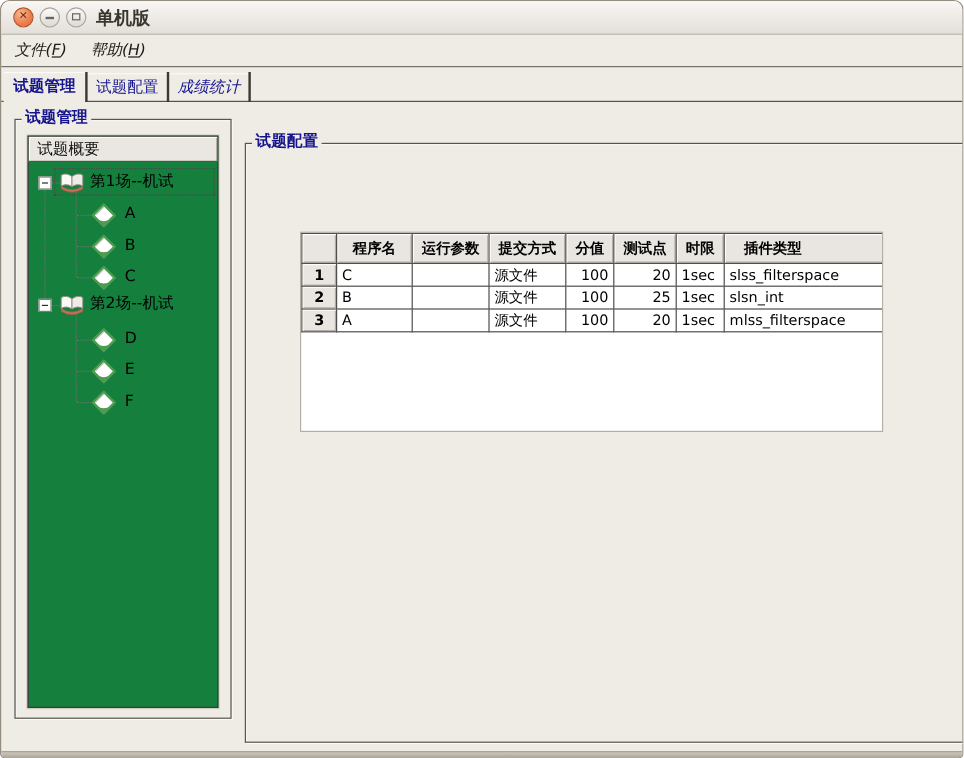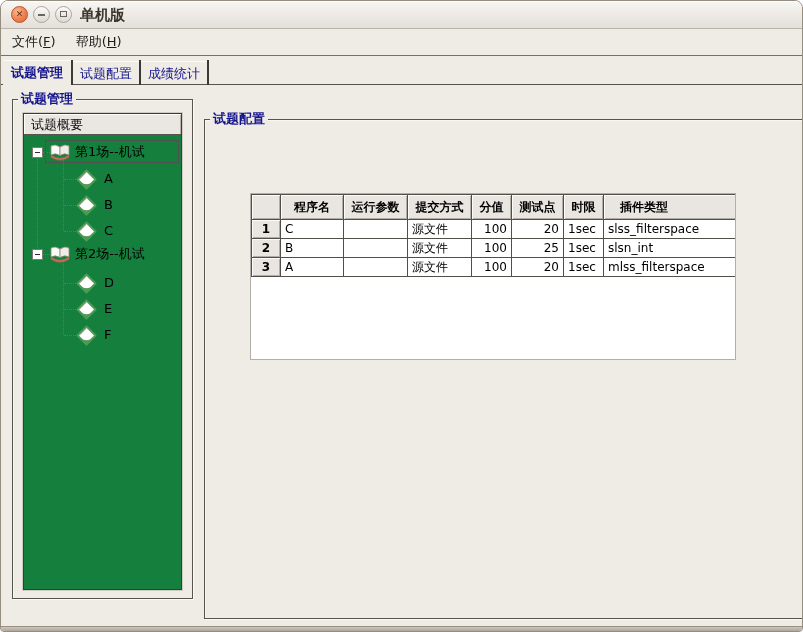--- a/index.html
+++ b/index.html
@@ -33,21 +33,21 @@
   .winbtn.maxb { left:54px; }
   .minglyph { display:block; width:7px; height:2px; background:#6a655e; margin:7px auto 0; }
   .maxglyph { display:block; width:7px; height:6px; border:1.5px solid #6a655e; margin:4px auto 0; background:transparent; }
   .wtitle { position:absolute; left:79px; top:5px; font-size:15px; font-weight:bold; color:#39362f; }
   
   .menubar {
     height:27px; border-bottom:1px solid #757068;
     display:flex; align-items:center; padding-left:6px; gap:10px;
     font-size:13px; color:#1d1c19;
   }
-  .menu-item { padding:2px 5px; cursor:default; }
+  .menu-item { padding:2px 5px; cursor:default;font-style:italic; }
   .u { text-decoration:underline; }
   
   .tabbar { position:relative; height:29px; }
   .tab {
     position:absolute; top:5px; height:23px;
     font-size:13px; color:#14148c; text-align:center; line-height:23px;
     background:#efebe5; border-top:1px solid #fbfaf7;
   }
   .tab.active { top:4px; height:26px; z-index:3; font-weight:bold; }
   .tab-sep { position:absolute; top:4px; width:2px; height:25px; background:#3b3935; z-index:4; }
@@ -137,21 +137,21 @@
   </div>
 
   <div class="menubar">
     <div class="menu-item"><span>文件(</span><span class="u">F</span><span>)</span></div>
     <div class="menu-item"><span>帮助(</span><span class="u">H</span><span>)</span></div>
   </div>
 
   <div class="tabbar">
     <div class="tab active" style="left:2px; width:68px;">试题管理</div>
     <div class="tab" style="left:72px; width:66px;">试题配置</div>
-    <div class="tab" style="left:140px; width:66px;">成绩统计</div>
+    <div class="tab" style="left:140px; width:66px;font-style:italic;">成绩统计</div>
     <div class="tab-sep" style="left:70px;"></div>
     <div class="tab-sep" style="left:138px;"></div>
     <div class="tab-sep" style="left:206px;"></div>
     <div class="tab-line"></div>
   </div>
 
   <div class="groupbox gb-left">
     <span class="gb-label">试题管理</span>
 
     <div class="tree">

